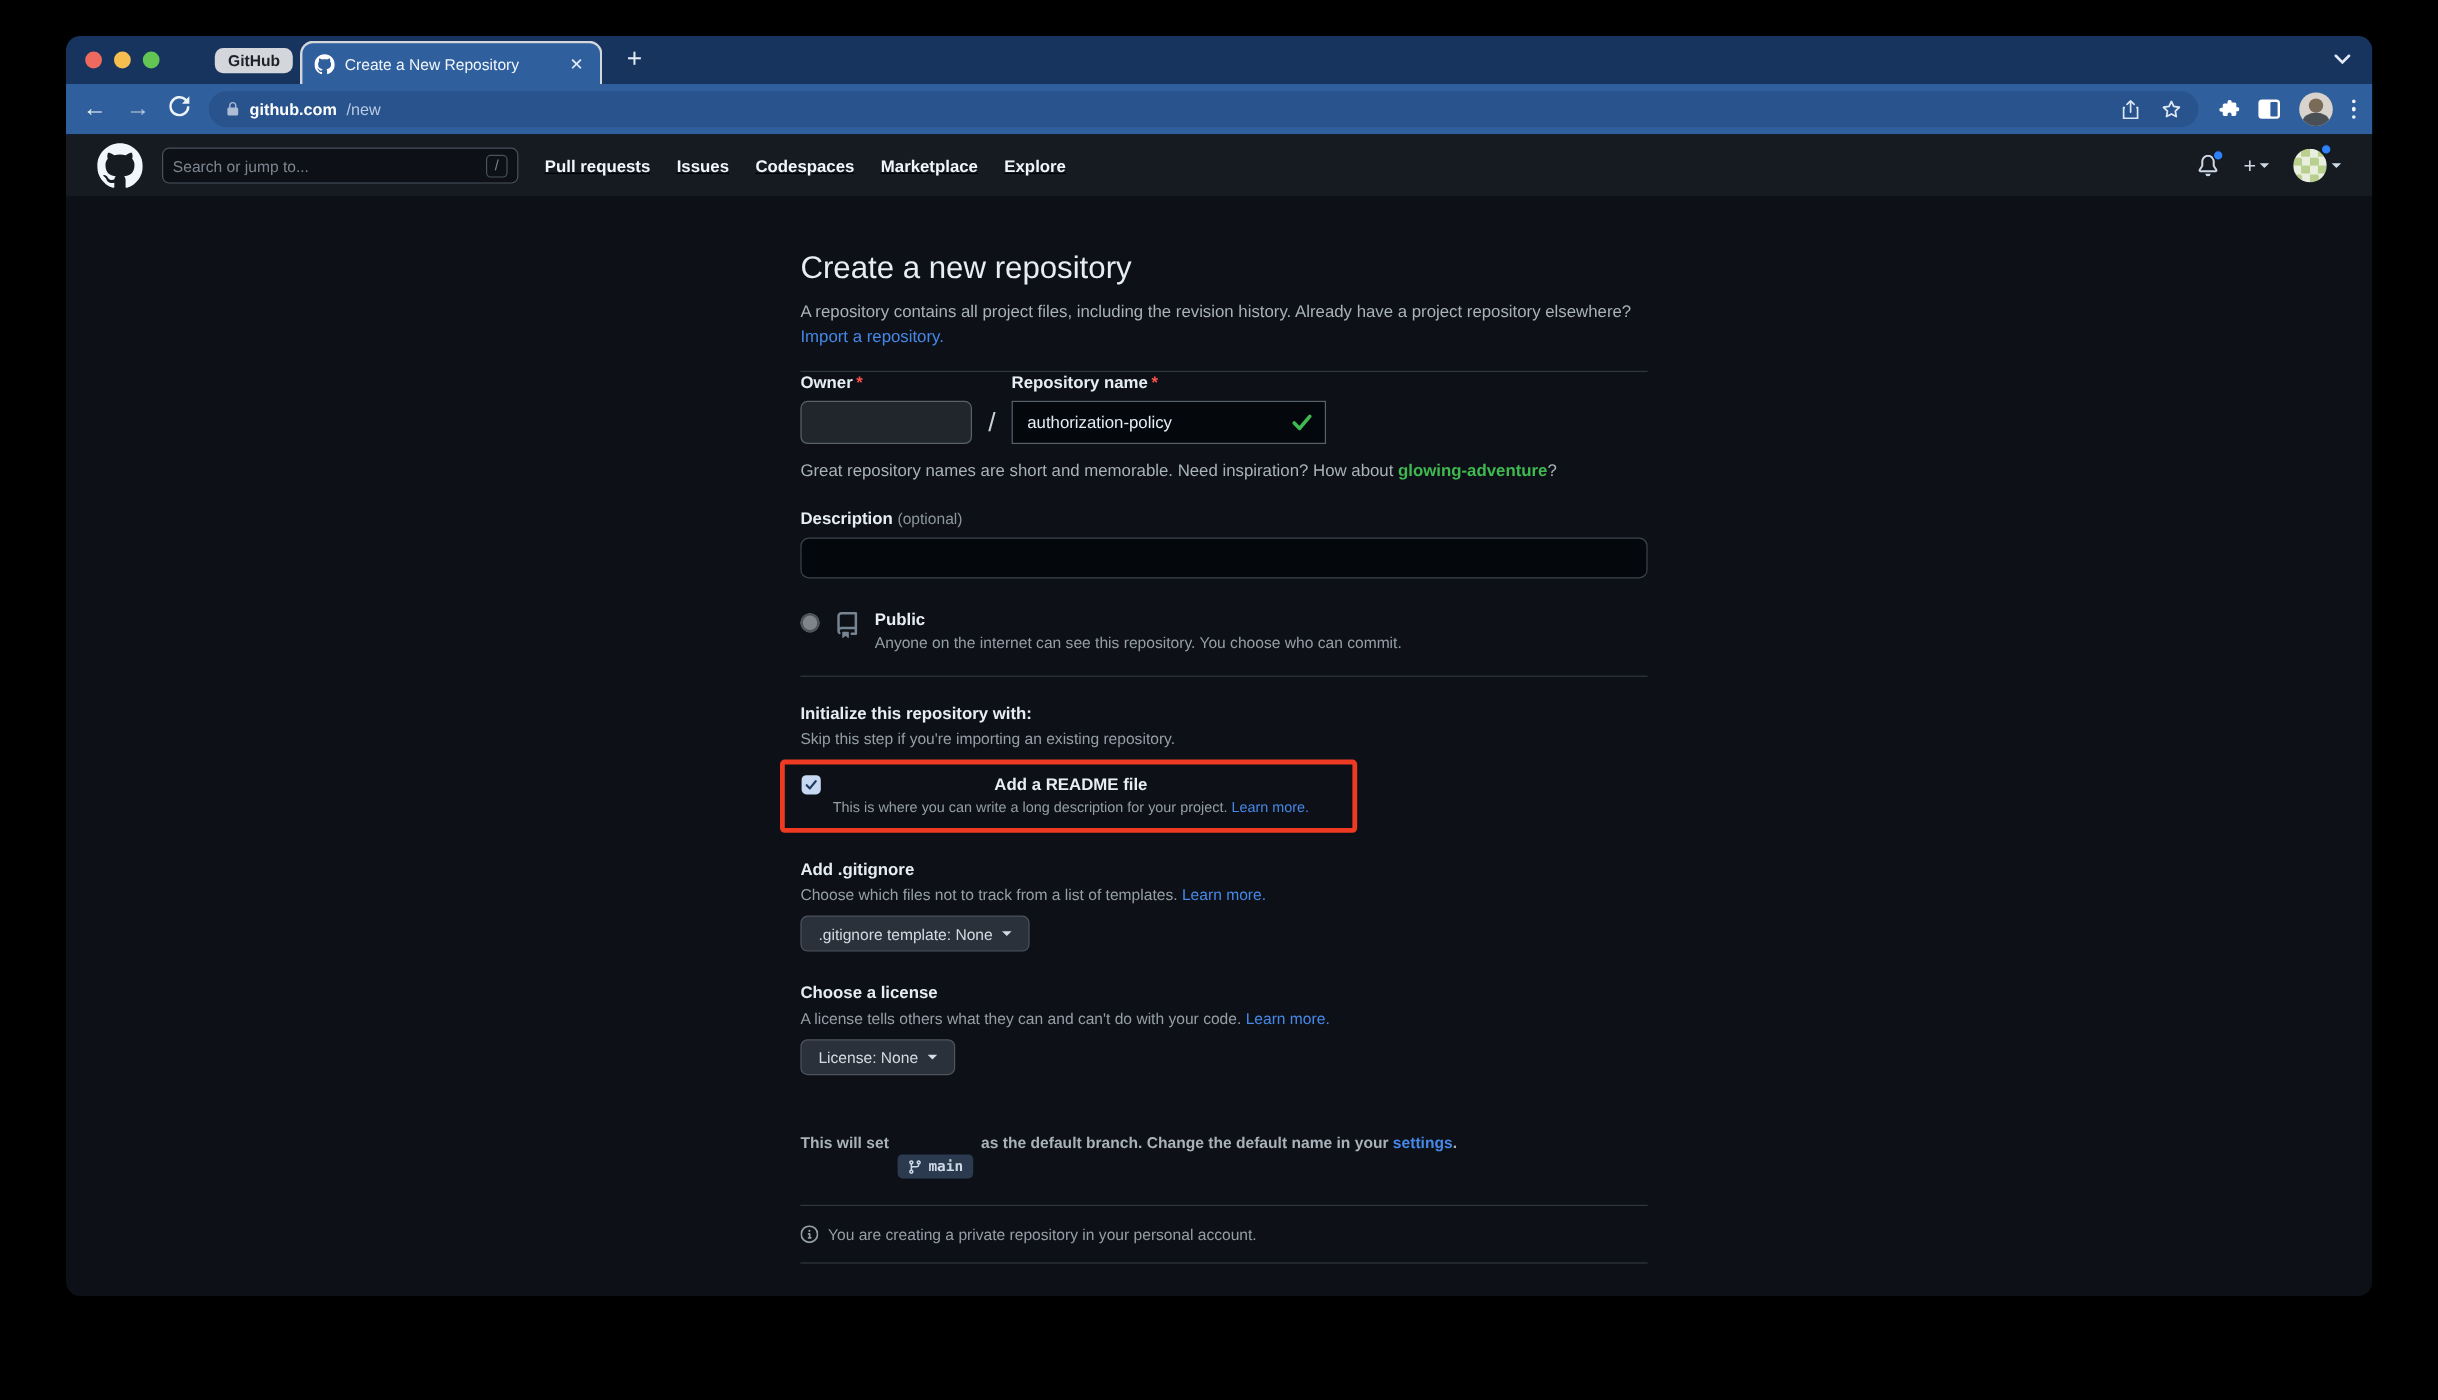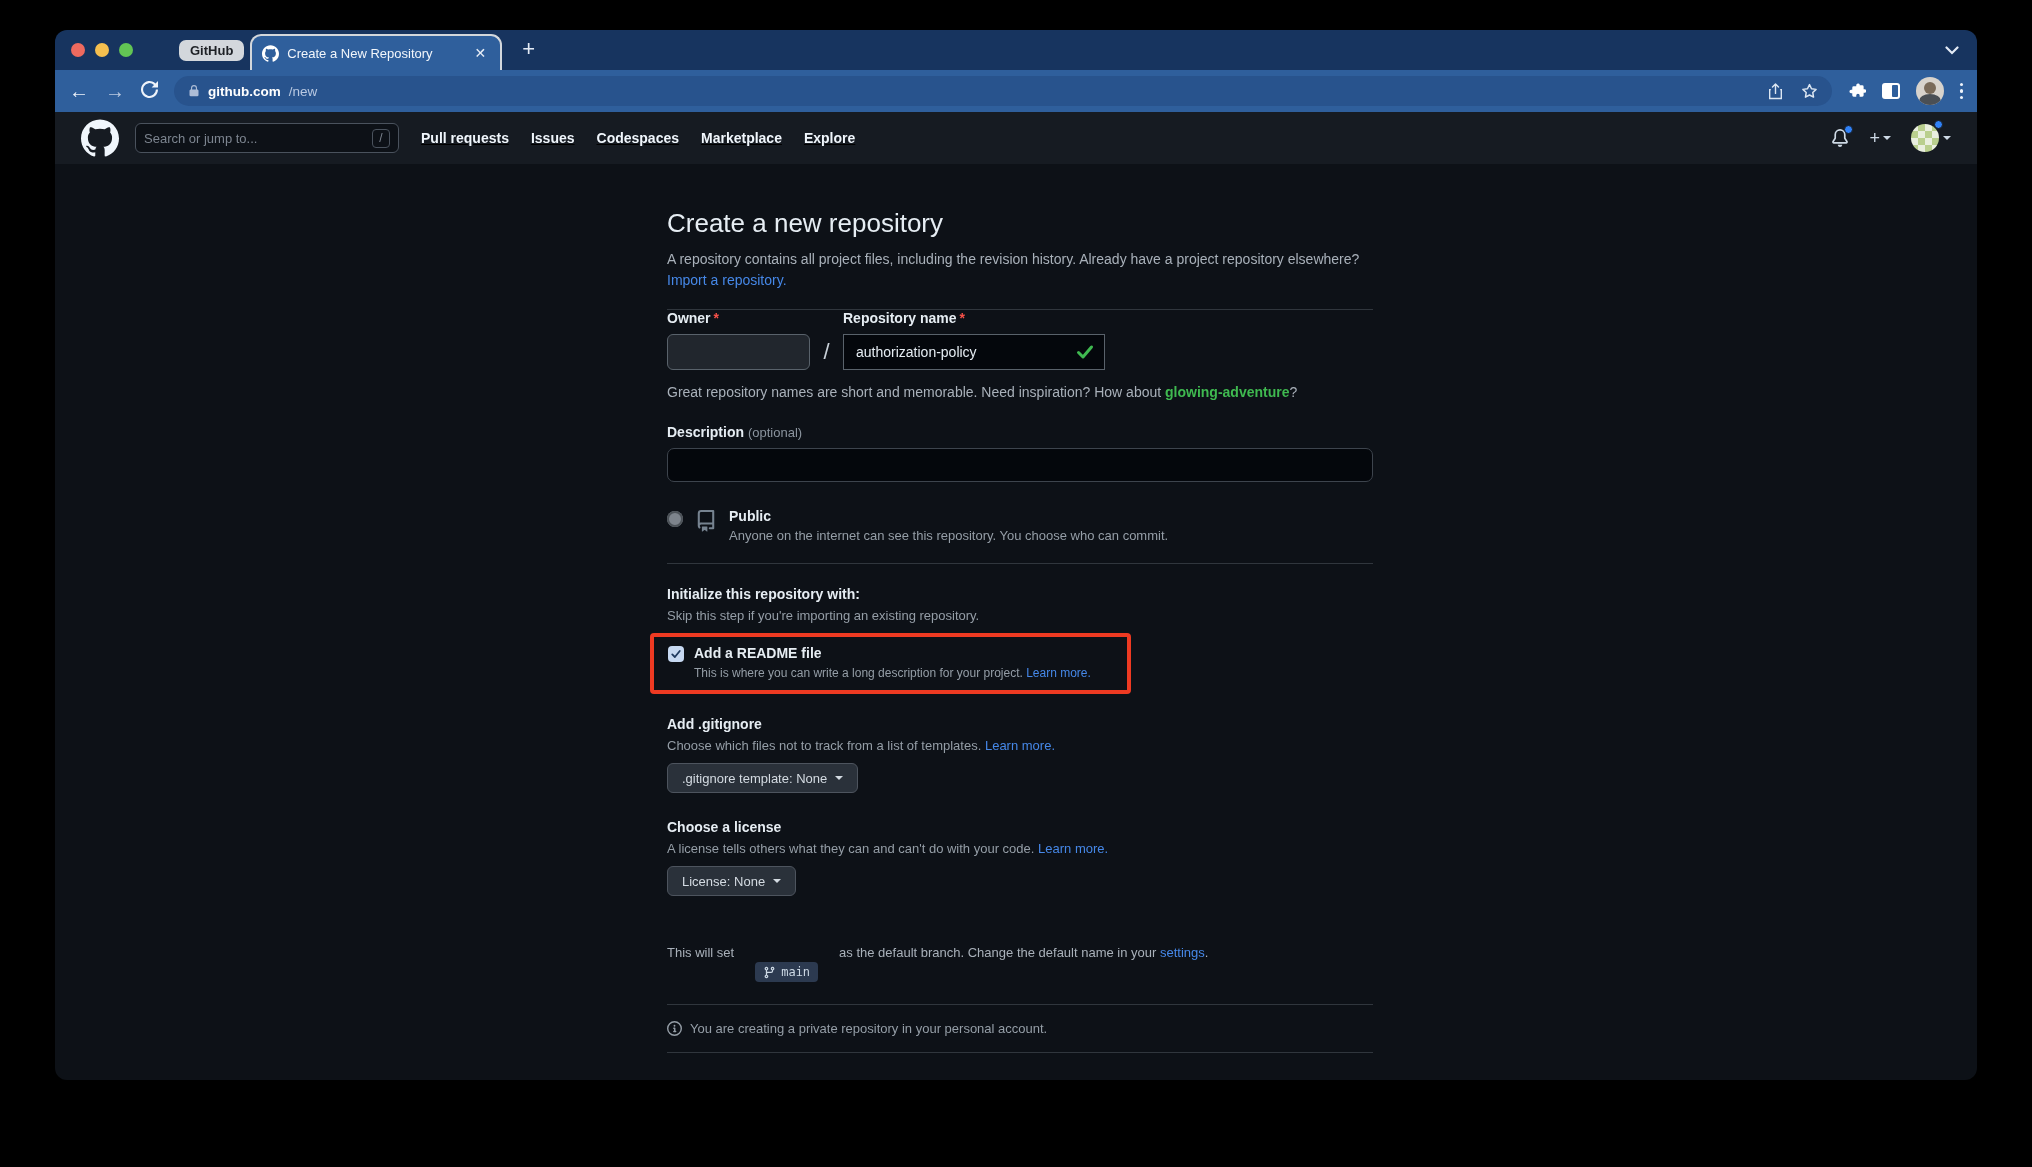--- a/index.html
+++ b/index.html
@@ -36,21 +36,21 @@
   .sidepanel-icon { width:18px; height:16px; background:#ffffff; border-radius:3px; position:relative; }
   .sidepanel-icon::after { content:""; position:absolute; right:2px; top:2px; bottom:2px; width:6px; background:#2f5f9c; border-radius:1px; }
   .chrome-avatar { width:28px; height:28px; border-radius:50%; background:#d8d3cc; position:relative; overflow:hidden; }
   .chrome-avatar::before { content:""; position:absolute; left:8px; top:5px; width:12px; height:12px; border-radius:50%; background:#7a6a58; }
   .chrome-avatar::after { content:""; position:absolute; left:3px; top:17px; width:22px; height:14px; border-radius:50% 50% 0 0; background:#4a4f55; }
   .dots { display:flex; flex-direction:column; gap:3px; }
   .dots i { width:3.5px; height:3.5px; border-radius:50%; background:#eef3fa; }
 
   
   .gh-header { height:52px; background:#161b22; display:flex; align-items:center; padding:0 26px; gap:16px; flex:0 0 auto; }
-  .gh-search { width:264px; height:30px; background:#0d1117; border:1px solid #4a525d; border-radius:6px;
+  .gh-search { width:297px; height:30px; background:#0d1117; border:1px solid #4a525d; border-radius:6px;
                display:flex; align-items:center; padding:0 8px; }
   .gh-search input { flex:1; background:transparent; border:none; outline:none; color:#c9d1d9;
                      font-size:13px; font-family:inherit; }
   .gh-search input::placeholder { color:#7d8590; }
   .slash-hint { width:18px; height:19px; border:1px solid #4a525d; border-radius:4px; color:#7d8590;
                 font-size:12px; display:flex; align-items:center; justify-content:center; }
   .gh-nav { display:flex; gap:22px; margin-left:6px;text-decoration:underline; }
   .gh-nav span { color:#f0f6fc; font-size:14px; font-weight:700; }
   .gh-right { margin-left:auto; display:flex; align-items:center; gap:20px; }
   .icon-wrap { position:relative; display:flex; align-items:center; }
@@ -97,34 +97,34 @@
   .radio.on::after { content:""; position:absolute; left:4px; top:4px; width:8px; height:8px;
                      border-radius:50%; background:#3b76d2; }
   .vis-icon { margin-top:2px; flex:0 0 auto; }
   .vis-title { font-size:14px; font-weight:700; color:#e6edf3; }
   .vis-note { font-size:13px; color:#959ea7; margin-top:4px; }
 
   .sect-title { font-size:14px; font-weight:700; color:#e6edf3; }
   .sect-note { font-size:13px; color:#959ea7; margin-top:6px; }
 
   .hl-box { margin-top:10px; margin-left:-17px; width:481px; border:4px solid #ee3a22; border-radius:4px;
-            padding:8px 12px 10px 14px; }
+            padding:8px 12px 10px 14px;text-align:center; }
   .chk-row { display:flex; align-items:flex-start; gap:10px; }
   .checkbox { width:16px; height:16px; border-radius:4px; background:#c7d9f2; margin-top:1px;
               display:flex; align-items:center; justify-content:center; flex:0 0 auto; }
   .chk-title { font-size:14px; font-weight:700; color:#e6edf3; }
   .chk-note { font-size:12px; color:#959ea7; margin-top:5px; white-space:nowrap; }
 
   .btn-secondary { margin-top:10px; display:inline-flex; align-items:center; gap:8px; height:30px;
                    background:#2a313a; border:1px solid #4d545e; border-radius:6px; padding:0 14px;
                    color:#d4dbe2; font-size:13px; }
   .btn-caret { width:0; height:0; border-left:4px solid transparent; border-right:4px solid transparent;
                border-top:4px solid #d4dbe2; }
 
-  .branch-line { margin-top:26px; display:flex; align-items:center; gap:21px; font-size:13px; color:#a9b1ba; flex-wrap:nowrap; }
+  .branch-line { margin-top:26px; display:flex; align-items:center; gap:7px; font-size:13px; color:#a9b1ba; flex-wrap:nowrap;font-weight:bold; }
   .branch-pill { display:inline-flex; align-items:center; gap:5px; background:#2c3a50; border-radius:4px;
                  padding:3px 8px; color:#cdd9e5; font-family:"DejaVu Sans Mono",monospace; font-size:12px;margin-top:40px; }
 
   .info-row { display:flex; align-items:center; gap:8px; font-size:13px; color:#959ea7; }
 
   .sp-22 { margin-top:22px; } .sp-26 { margin-top:26px; } 
 </style>
 </head>
 <body>
 

